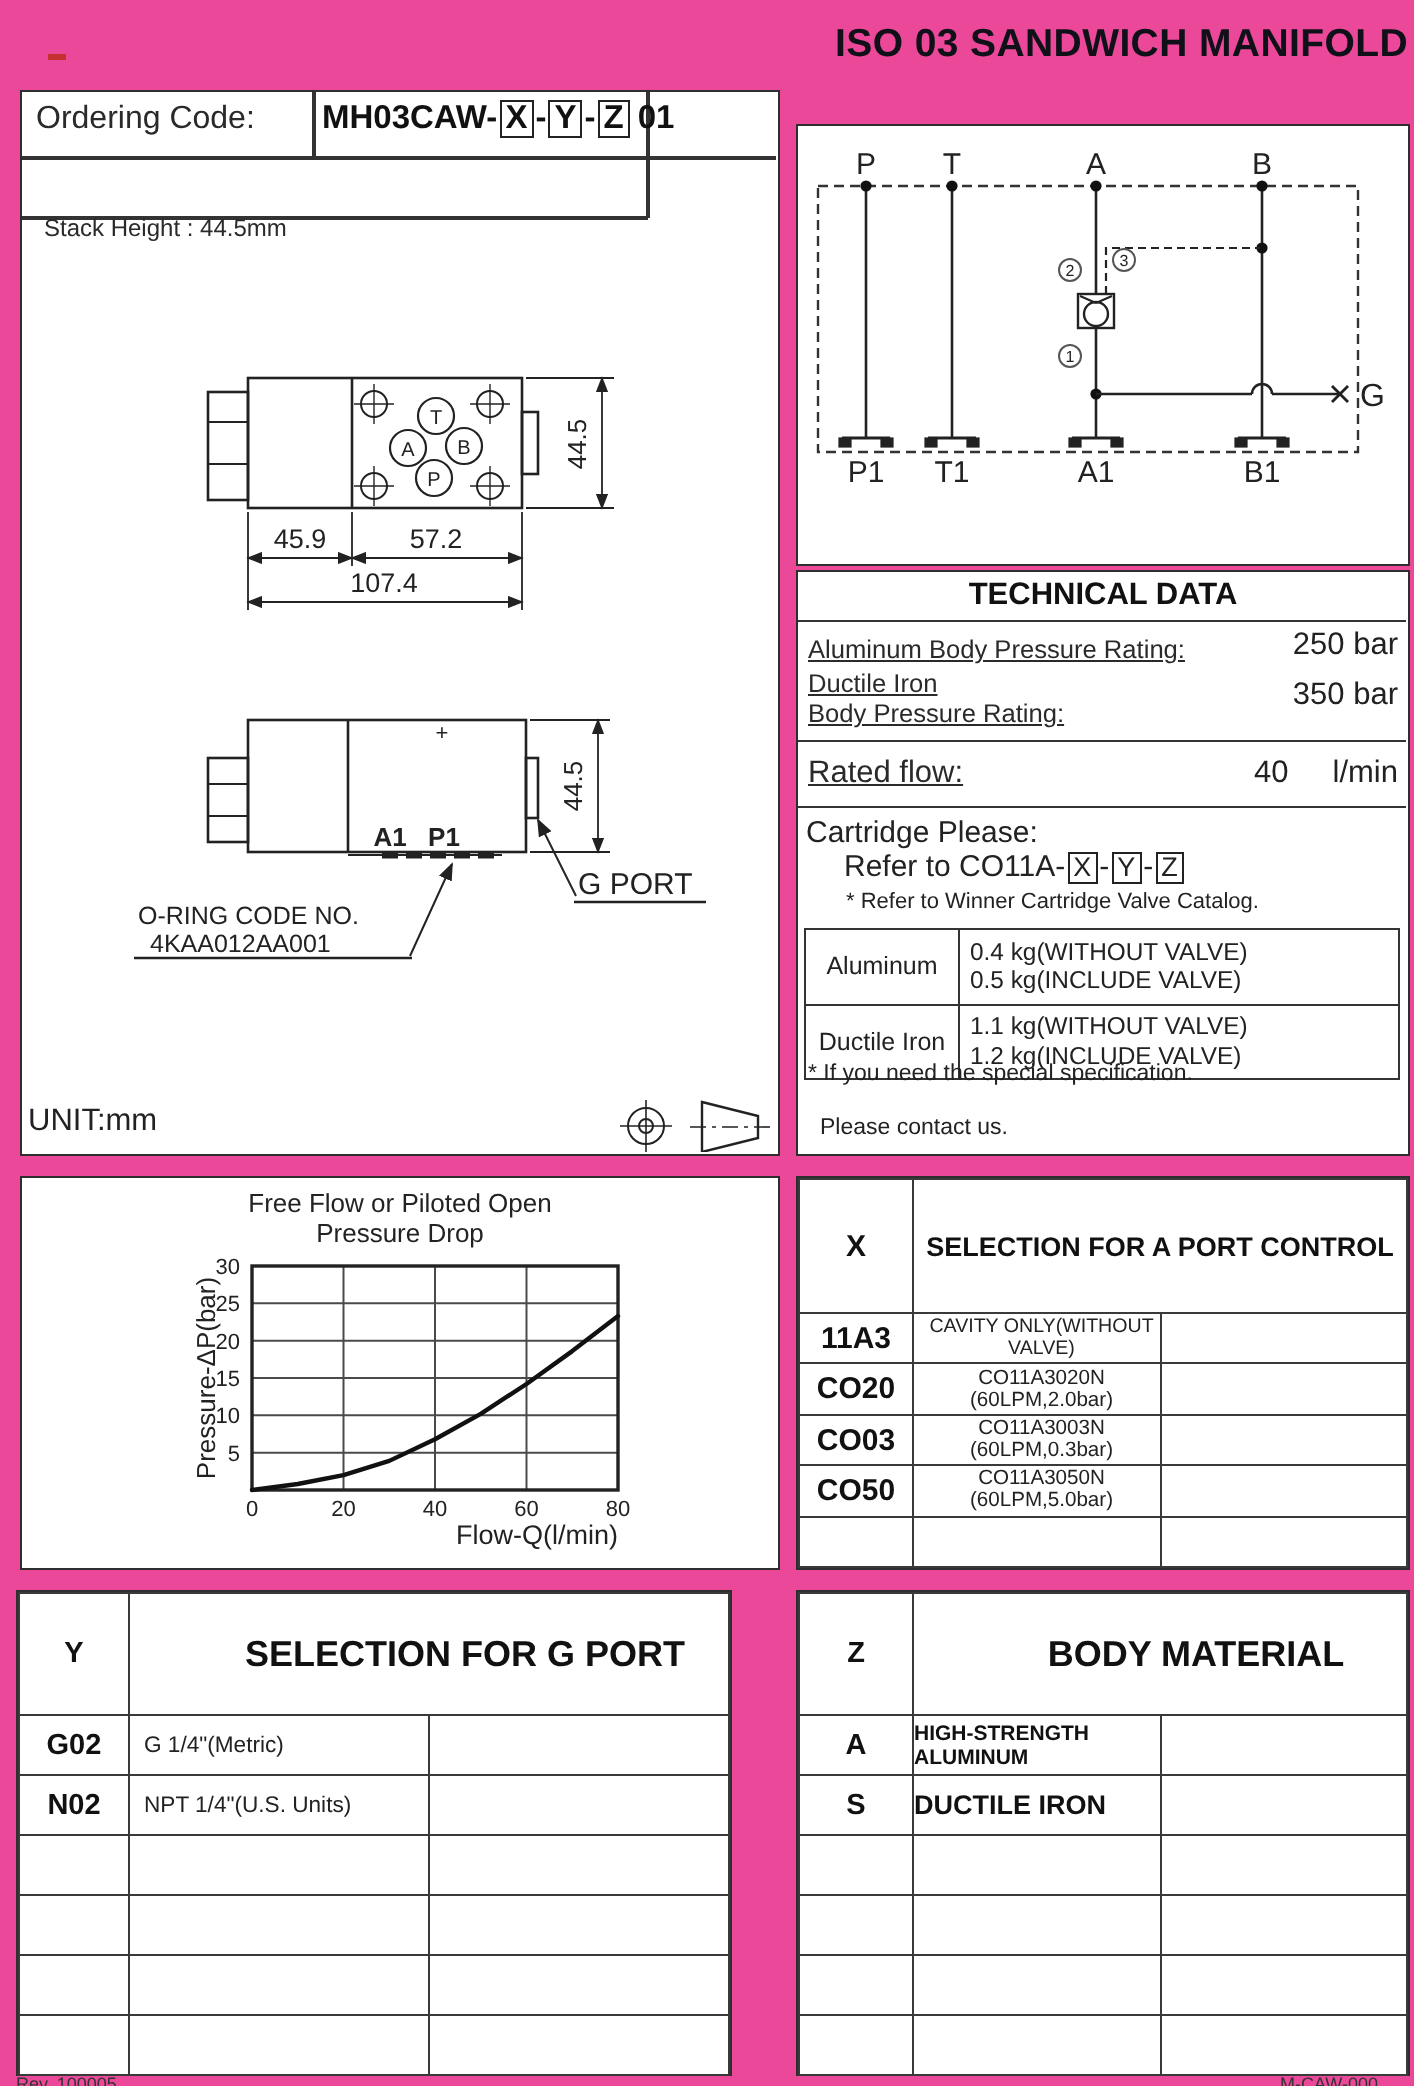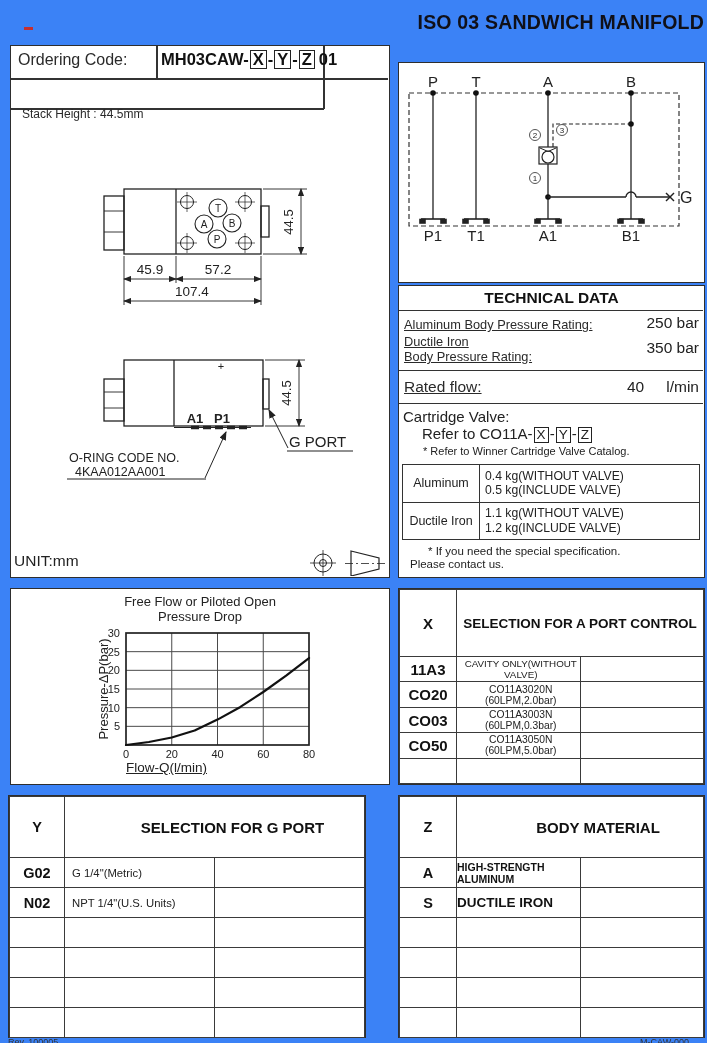--- a/index.html
+++ b/index.html
@@ -1,17 +1,17 @@
 <!DOCTYPE html>
 <html><head>
 <meta charset="utf-8">
 <style>
   html,body{margin:0;padding:0;}
   body{width:707px;height:1043px;background:#fff;font-family:"Liberation Sans",sans-serif;color:#222;}
-  .page{position:relative;width:707px;height:1043px;overflow:hidden;background:#3b82f6;}
+  .page{position:relative;width:707px;height:1043px;overflow:hidden;background:#ec4899;}
   .abs{position:absolute;}
   .panel{position:absolute;border:1.6px solid #2e2e2e;box-sizing:border-box;background:#fff;}
   .ln{position:absolute;background:#333;}
   svg{display:block;}
   svg text{font-family:"Liberation Sans",sans-serif;fill:#222;}
   .page-title{position:absolute;left:396px;top:11px;width:308px;text-align:right;font-size:19.5px;font-weight:bold;color:#101018;letter-spacing:.2px;}
   .red-mark{position:absolute;left:24px;top:27px;width:9px;height:3px;background:#c53030;}
   
   .oc-label{position:absolute;left:7px;top:5px;font-size:16px;color:#2a2a2a;}
   .oc-code{position:absolute;left:150px;top:4px;font-size:16.5px;font-weight:bold;color:#111;white-space:nowrap;}
@@ -29,34 +29,34 @@
   .cart-n{position:absolute;left:24px;top:159px;font-size:11px;text-align:right;}
   .wtable{position:absolute;left:3px;top:178px;width:298px;height:76px;border-collapse:collapse;table-layout:fixed;}
   .wtable td{border:1.4px solid #333;}
   .wtable .mat{width:76px;text-align:center;font-size:12.5px;padding:0;}
   .wtable .wv{font-size:12.2px;line-height:1.2;padding:2px 0 2px 5px;}
   .tdnote{position:absolute;font-size:11.5px;color:#222;}
   
   .ch-t1{position:absolute;left:0;top:5px;width:100%;text-align:center;font-size:13px;color:#222;}
   .ch-t2{position:absolute;left:0;top:20px;width:100%;text-align:center;font-size:13px;color:#222;}
   .ch-ylab{position:absolute;left:92px;top:100px;transform:translate(-50%,-50%) rotate(-90deg);white-space:nowrap;font-size:13px;}
-  .ch-xlab{position:absolute;left:115px;top:171px;width:183px;text-align:left;font-size:13.5px;text-decoration:underline;}
+  .ch-xlab{position:absolute;left:115px;top:171px;width:183px;text-align:right;font-size:13.5px;}
   .tick{font-size:11px;fill:#222;}
   
   .sel-table{width:100%;height:100%;border-collapse:collapse;table-layout:fixed;}
   .sel-table td{border:1.3px solid #3a3a3a;overflow:hidden;}
   .sel-table .hcell{text-align:center;font-weight:bold;color:#111;}
   .sel-table .codecell{text-align:center;font-weight:bold;color:#111;}
   .xt .hcell{font-size:13.5px;}
   .xt .codecell{font-size:15px;width:54px;}
   .xt .desc{font-size:10.3px;padding-left:6px;text-align:center;}
   .xt .desc0{font-size:9.8px;}
   .xt tr.hdr{height:66px;}
   .xt tr{height:25px;}
-  .yt .hcell,.zt .hcell{font-size:15px;padding-left:37px;}
+  .yt .hcell,.zt .hcell{font-size:18px;padding-left:37px;}
   .yt .codecell{font-size:14.5px;width:52px;}
   .zt .codecell{font-size:14.5px;width:54px;}
   .yt .desc{font-size:11.3px;padding-left:7px;}
   .zt .desc{padding-left:0;font-weight:bold;color:#111;}
   .zt .descA{font-size:10.5px;}
   .zt .descS{font-size:13.5px;}
   .yt tr.hdr,.zt tr.hdr{height:61px;}
   .yt tr,.zt tr{height:30px;}
   .xt .ecol{width:78px;}
   .yt .ecol{width:50px;}
@@ -255,42 +255,42 @@
     <div class="td-lab" style="left:5px;top:31px;">Aluminum Body Pressure Rating:</div>
     <div class="td-val" style="top:28px;">250 bar</div>
     <div class="td-lab" style="left:5px;top:48px;">Ductile Iron</div>
     <div class="td-lab" style="left:5px;top:63px;">Body Pressure Rating:</div>
     <div class="td-val" style="top:53px;">350 bar</div>
     <div class="ln" style="left:0;top:84px;width:304px;height:1.4px;"></div>
     <div class="td-lab" style="left:5px;top:92px;font-size:15.5px;">Rated flow:</div>
     <div class="td-val" style="right:auto;left:228px;top:92px;">40</div>
     <div class="td-val" style="top:92px;">l/min</div>
     <div class="ln" style="left:0;top:117px;width:304px;height:1.4px;"></div>
-    <div class="cart-t">Cartridge Valve:</div>
+    <div class="cart-t">Cartridge Please:</div>
     <div class="cart-r"><span>Refer to CO11A-</span><span class="boxed">X</span><span>-</span><span class="boxed">Y</span><span>-</span><span class="boxed">Z</span></div>
     <div class="cart-n">* Refer to Winner Cartridge Valve Catalog.</div>
     <table class="wtable">
       <tbody>
           <tr>
         <td class="mat">Aluminum</td>
         <td class="wv">
           <div>0.4  kg(WITHOUT VALVE)</div>
           <div>0.5  kg(INCLUDE VALVE)</div>
         </td>
       </tr>
       <tr>
         <td class="mat">Ductile Iron</td>
         <td class="wv">
           <div>1.1  kg(WITHOUT VALVE)</div>
           <div>1.2  kg(INCLUDE VALVE)</div>
         </td>
       </tr>
     </tbody>
       </table>
-    <div class="tdnote" style="left:5px;top:259px;margin-left:24px;">* If you need the special specification.</div>
+    <div class="tdnote" style="left:5px;top:245px;">* If you need the special specification.</div>
     <div class="tdnote" style="left:11px;top:272px;">Please contact us.</div>
   </div>
 
   <div class="panel" style="left:10px;top:588px;width:380px;height:197px;">
     <div class="ch-t1">Free Flow or Piloted Open</div>
     <div class="ch-t2">Pressure Drop</div>
     <div class="ch-ylab">Pressure-ΔP(bar)</div>
     <div class="ch-xlab">Flow-Q(l/min)</div>
     <svg id="plot" class="abs" style="left:0;top:0;" width="377" height="194">
         <text x="115" y="169" text-anchor="middle" class="tick">0</text>

